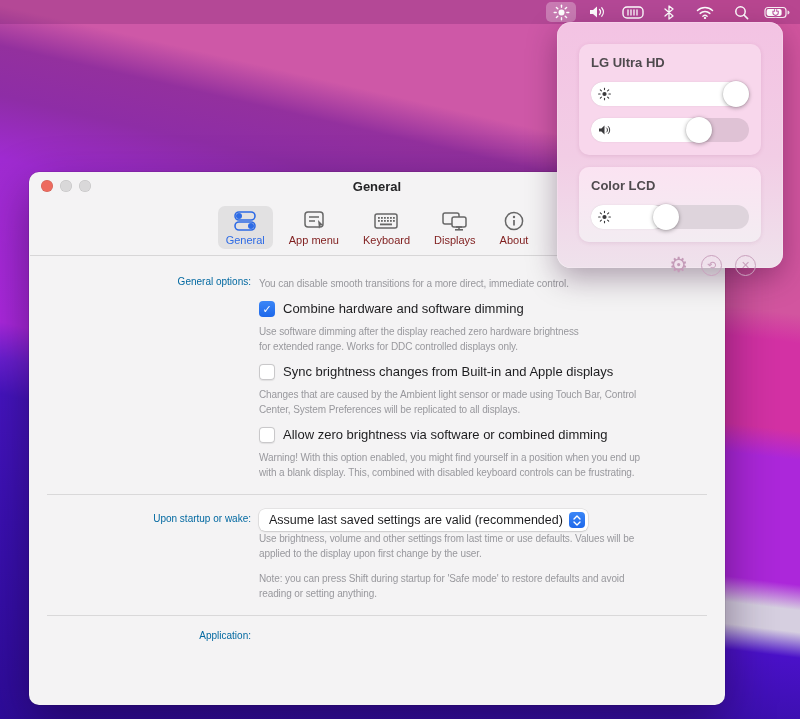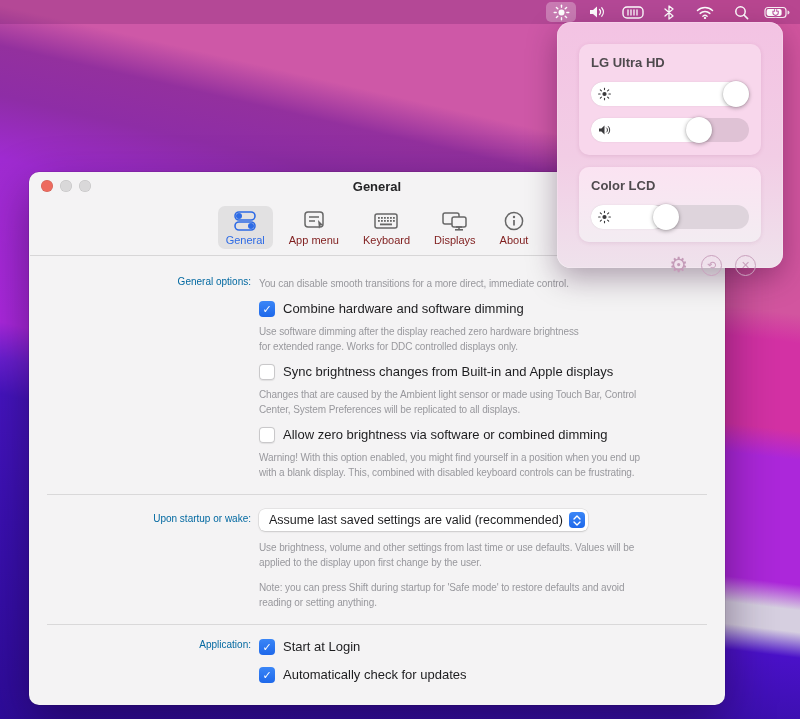--- a/index.html
+++ b/index.html
@@ -65,21 +65,21 @@
   .cb-row { display:flex; align-items:flex-start; gap:8px; margin-bottom:7px; }
   .checkbox { width:16px; height:16px; border-radius:4px; background:#fff; flex:none; margin-top:0px;
     box-shadow:inset 0 0 0 1px #c9c8ca, 0 0.5px 1px rgba(0,0,0,0.08); position:relative; }
   .checkbox.checked { background:linear-gradient(180deg,#3a86f7,#1e68ea); box-shadow:none; }
   .checkbox.checked::after { content:"✓"; position:absolute; inset:0; color:#fff; font-size:11px; font-weight:bold;
     display:flex; align-items:center; justify-content:center; }
   .cb-label { font-size:13px; color:#1d1d1f; line-height:16px; }
   .helper { font-size:10px; line-height:15px; color:#98989d; white-space:pre-line; margin:0 0 10px 0; letter-spacing:-0.1px; }
   .sec-sep { height:1px; background:#d9d8d9; margin:4px 18px 14px 18px; }
 
-  .popup-row { display:flex; align-items:center; margin-bottom:9px; }
+  .popup-row { display:flex; align-items:center; }
   .popup { display:inline-flex; align-items:center; gap:6px; background:#fff; border-radius:6px; height:22px;
     padding:0 3px 0 10px; box-shadow:0 0 0 0.5px rgba(0,0,0,0.12), 0 1px 2px rgba(0,0,0,0.12); }
   .popup-text { font-size:12.5px; color:#1d1d1f; }
   .popup-chevrons { width:16px; height:16px; border-radius:4px; background:linear-gradient(180deg,#3a86f7,#1e68ea);
     display:flex; flex-direction:column; align-items:center; justify-content:center; gap:1px; }
 </style>
 </head>
 <body>
 
 <div class="stage">
@@ -365,28 +365,17 @@
 applied to the display upon first change by the user.</div>
           <div class="helper">Note: you can press Shift during startup for 'Safe mode' to restore defaults and avoid
 reading or setting anything.</div>
         </div>
       </div>
 
       <div class="sec-sep"></div>
 
       <div class="section">
         <div class="label-col">Application:</div>
-        <div class="content-col">
-          <div class="cb-row" style="margin-bottom:12px">
-            <span class="checkbox checked"></span>
-            <span class="cb-label">Start at Login</span>
-          </div>
-          <div class="cb-row" style="margin-bottom:10px">
-            <span class="checkbox checked"></span>
-            <span class="cb-label">Automatically check for updates</span>
-          </div>
-
-        </div>
       </div>
 
     </div>
   </div>
 </div>
 
 </body></html>

